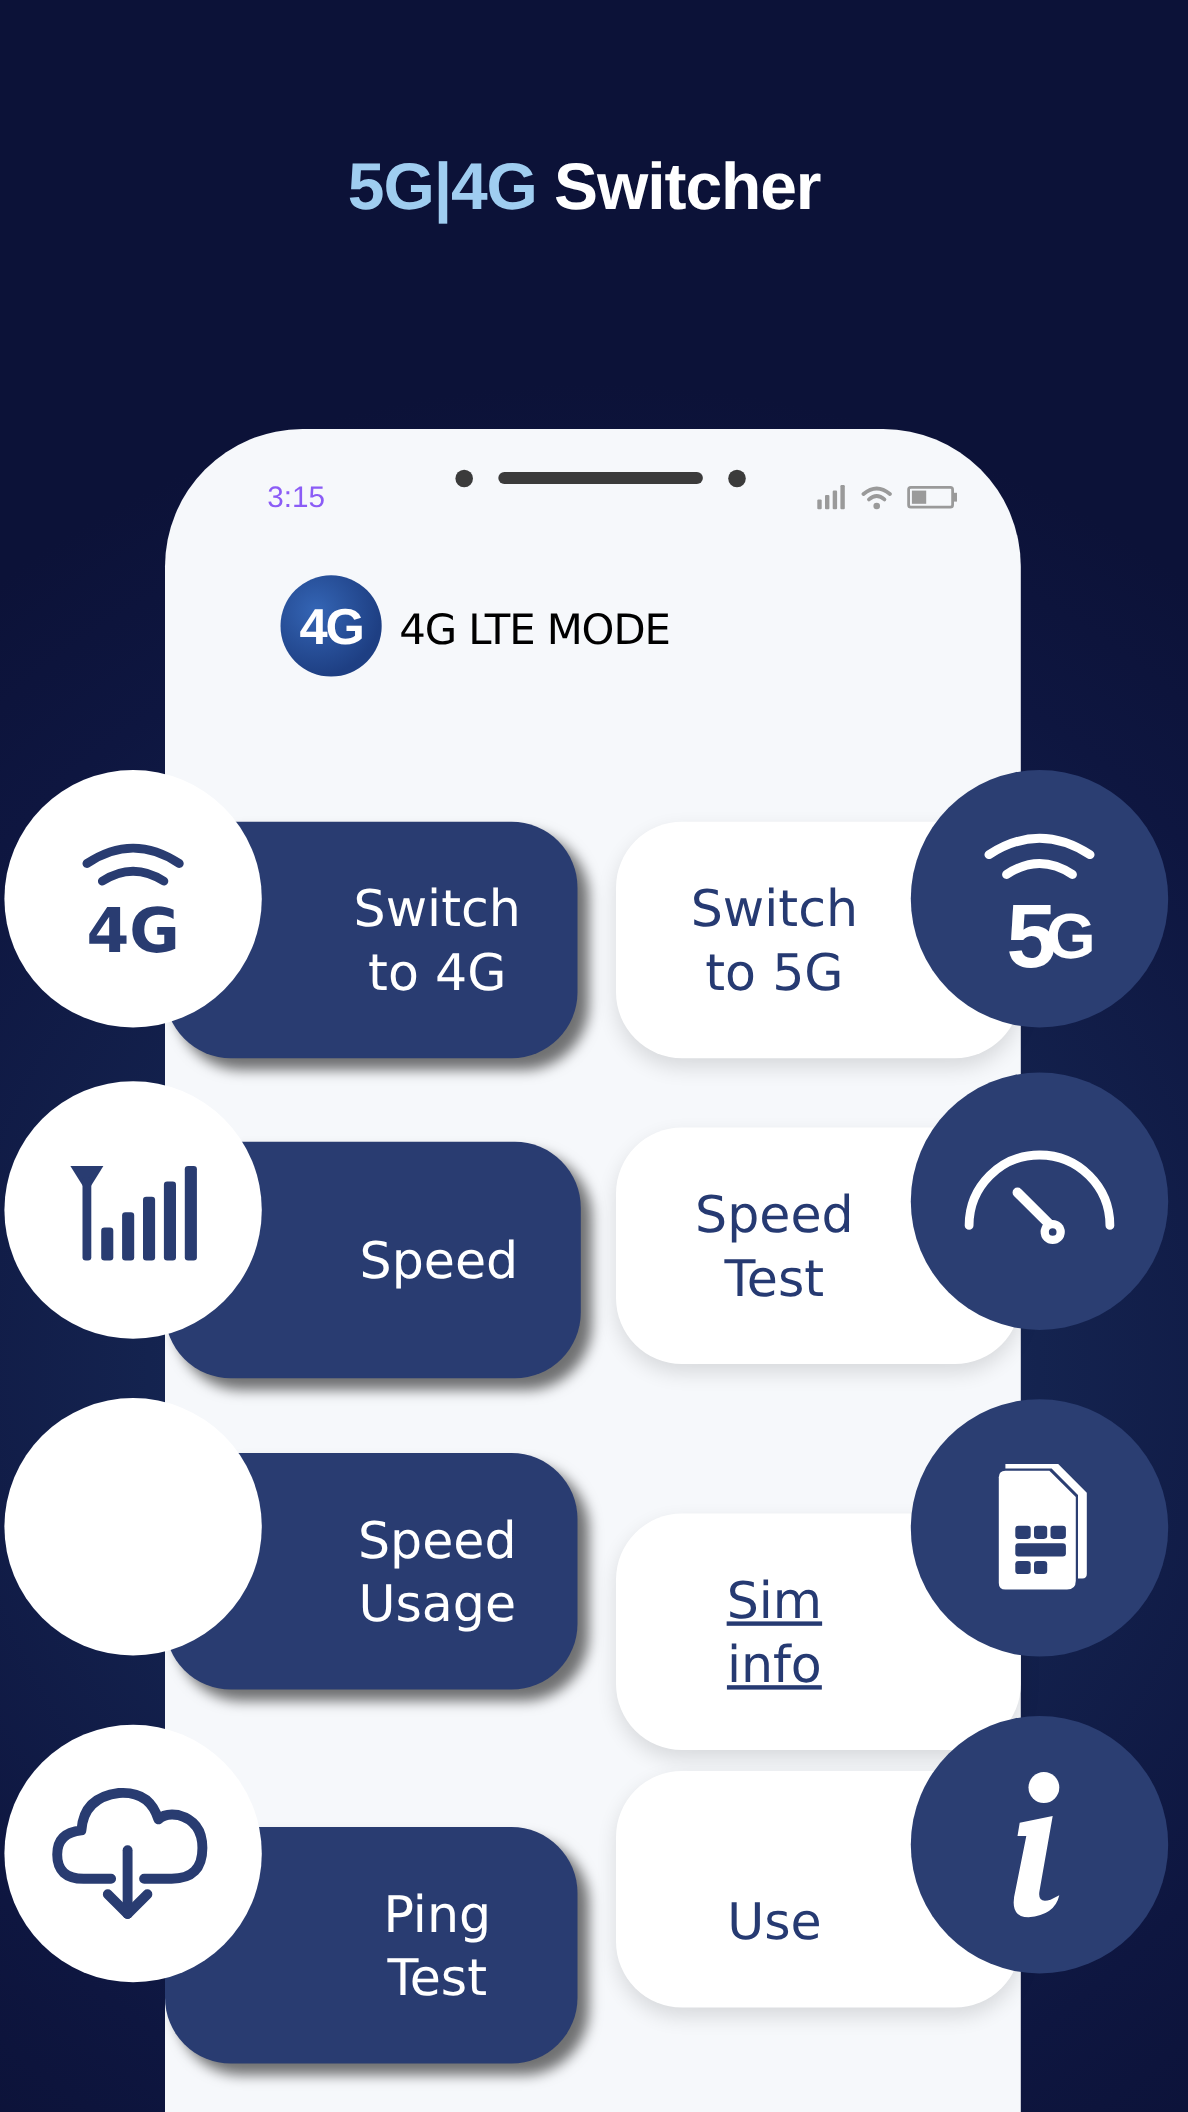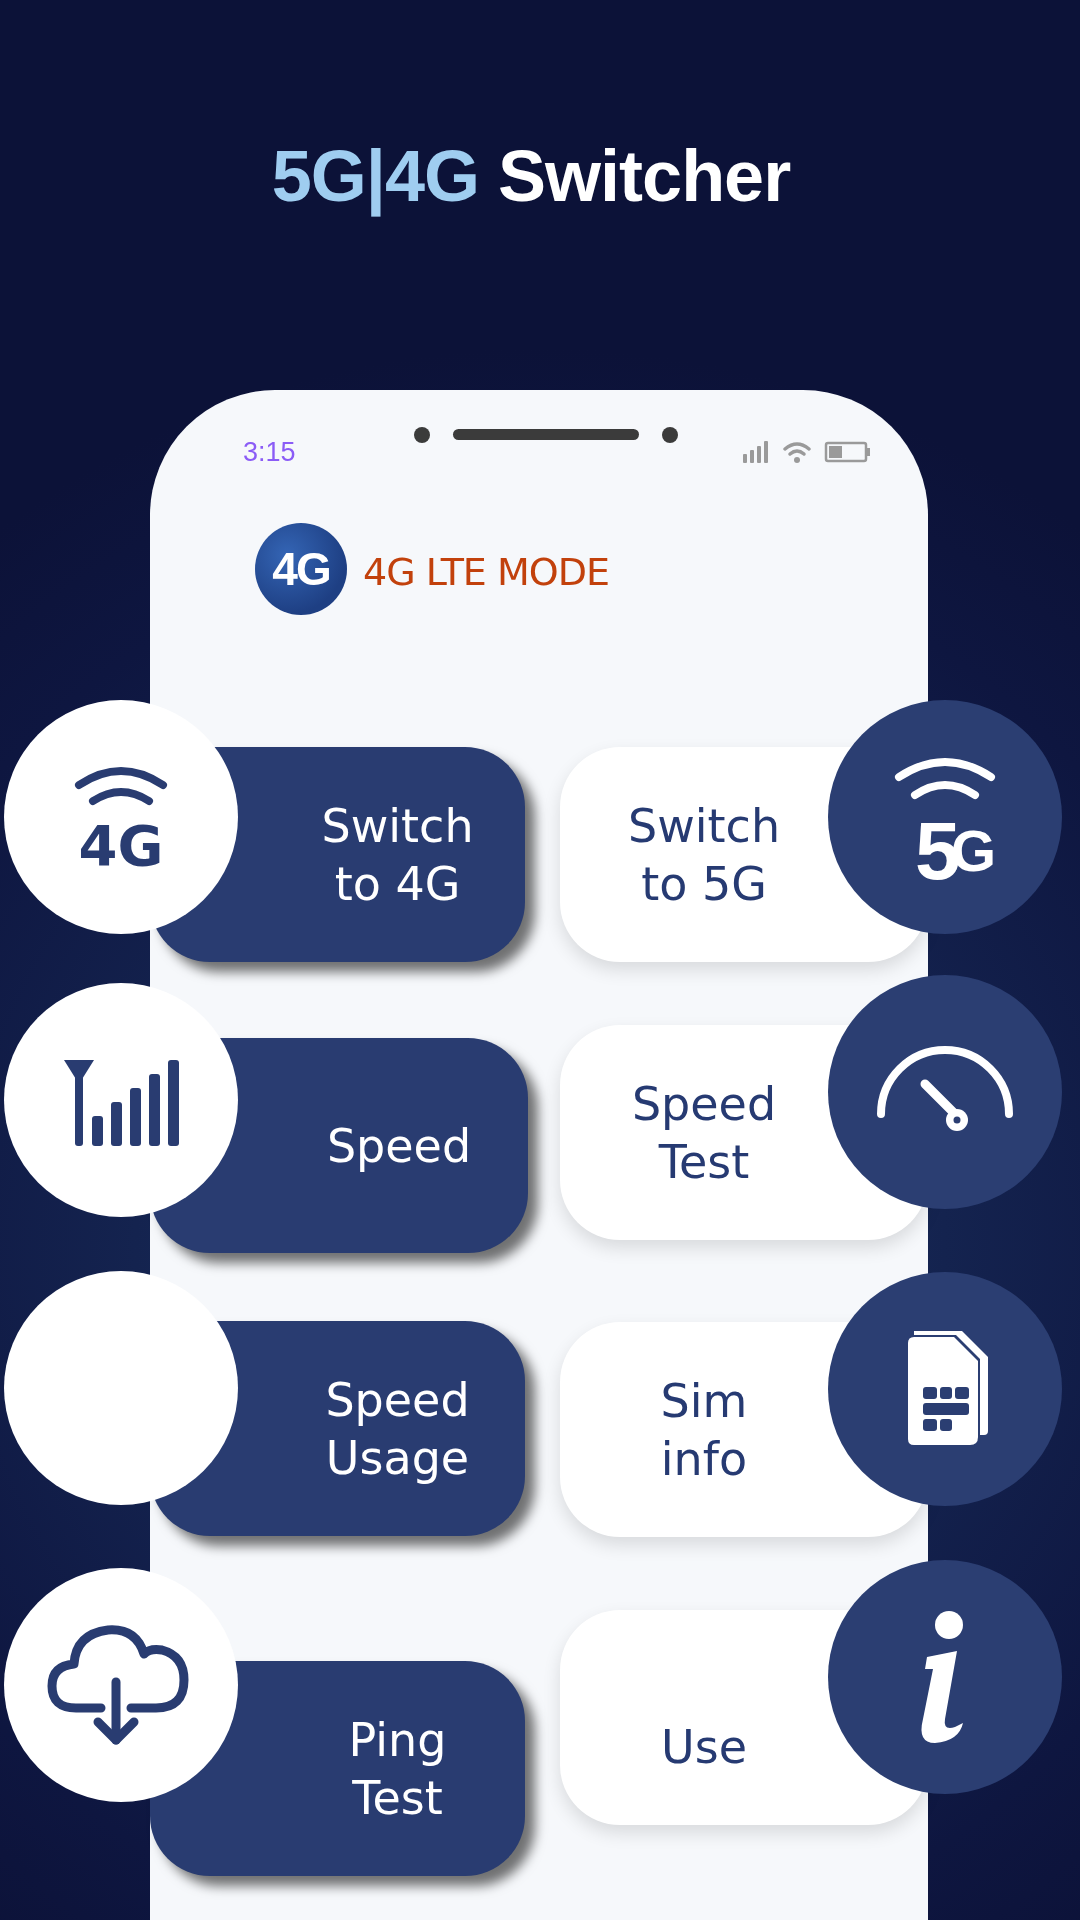--- a/index.html
+++ b/index.html
@@ -3,21 +3,21 @@
 <meta charset="utf-8">
 <style>
   html, body { margin:0; padding:0; }
   body {
     width:1080px; height:1920px; overflow:hidden; position:relative;
     background: radial-gradient(ellipse 900px 900px at 50% 65%, #1d3366 0%, #14234f 45%, #0e1640 80%, #0c1238 100%);
     font-family: "DejaVu Sans", sans-serif;
   }
   .title {
     position:absolute; left:0; right:18px; top:135px; text-align:center;
-    font-family:"Liberation Sans", sans-serif; font-weight:bold; font-size:72px; letter-spacing:-1px;
+    font-family:"Liberation Sans", sans-serif; font-weight:bold; font-size:60px; letter-spacing:-1px;
     color:#ffffff;
   }
   .title .accent { color:#9fcdf0; }
   .phone {
     position:absolute; left:150px; top:390px; width:778px; height:1600px;
     background:#f6f8fb; border-radius:125px 125px 0 0;
   }
   .notch-dot { position:absolute; top:427px; width:16px; height:16px; border-radius:50%; background:#3b3b3b; }
   .notch-bar { position:absolute; top:429px; left:453px; width:186px; height:11px; border-radius:6px; background:#3b3b3b; }
   .status-time {
@@ -26,21 +26,21 @@
   }
   .status-icons { position:absolute; left:742px; top:440px; display:flex; align-items:center; gap:12px; }
   .logo {
     position:absolute; left:255px; top:523px; width:92px; height:92px; border-radius:50%;
     background: radial-gradient(circle at 35% 35%, #3465b5, #1e3f83 70%);
     display:flex; align-items:center; justify-content:center;
   }
   .logo span { font-family:"Liberation Sans", sans-serif; font-weight:bold; font-size:46px; color:#fff; letter-spacing:-2px; }
   .mode-label {
     position:absolute; left:363px; top:550px; font-family:"DejaVu Sans", sans-serif;
-    font-size:38px; color:#c2410c; letter-spacing:-1px;
+    font-size:38px; color:#000000; letter-spacing:-1px;
   }
   .pill {
     position:absolute; height:215px; border-radius:60px; display:flex; align-items:center; justify-content:center;
     text-align:center; font-size:46px; line-height:58px; cursor:pointer;margin-top:40px;
   }
   .pill.dark { background:#293c71; color:#ffffff; box-shadow: 10px 10px 12px rgba(0,0,0,0.55); }
   .pill.light { background:#ffffff; color:#263a72; box-shadow: 0 8px 18px rgba(0,0,0,0.12); }
   .circle {
     position:absolute; width:234px; height:234px; border-radius:50%;
     display:flex; align-items:center; justify-content:center;
@@ -149,21 +149,21 @@
 </div>
 <div class="circle navy" style="left:828px; top:975px;">
   <svg width="140" height="100" viewBox="0 0 140 100">
     <path d="M6 72 A64 64 0 0 1 134 72" stroke="#ffffff" stroke-width="8" fill="none" stroke-linecap="round"></path>
     <line x1="50" y1="42" x2="82" y2="74" stroke="#ffffff" stroke-width="9" stroke-linecap="round"></line>
     <circle cx="82" cy="78" r="11" fill="#ffffff"></circle>
     <circle cx="82" cy="78" r="3.5" fill="#2b3e72"></circle>
   </svg>
 </div>
 
-<div class="pill light" style="left:560px; top:1282px; width:368px; padding-right:80px; box-sizing:border-box;">
+<div class="pill light" style="left:560px; top:1336px; width:368px; padding-right:80px; box-sizing:border-box;text-decoration:underline;">
   <span class="label-inner"><span>Sim</span><br><span>info</span></span>
 </div>
 <div class="circle navy" style="left:828px; top:1272px;">
   <svg width="90" height="120" viewBox="0 0 90 120">
     <path d="M14 2 L62 2 L88 28 L88 102 Q88 106 84 106 L80 106 L80 30 L56 6 L14 6 Z" fill="#ffffff"></path>
     <path d="M8 14 Q8 8 14 8 L54 8 L78 32 L78 108 Q78 116 70 116 L14 116 Q8 116 8 110 Z" fill="#ffffff"></path>
     <rect x="23" y="58" width="14" height="12" rx="3" fill="#2b3e72"></rect>
     <rect x="40" y="58" width="12" height="12" rx="3" fill="#2b3e72"></rect>
     <rect x="55" y="58" width="14" height="12" rx="3" fill="#2b3e72"></rect>
     <rect x="23" y="74" width="46" height="12" rx="3" fill="#2b3e72"></rect>

